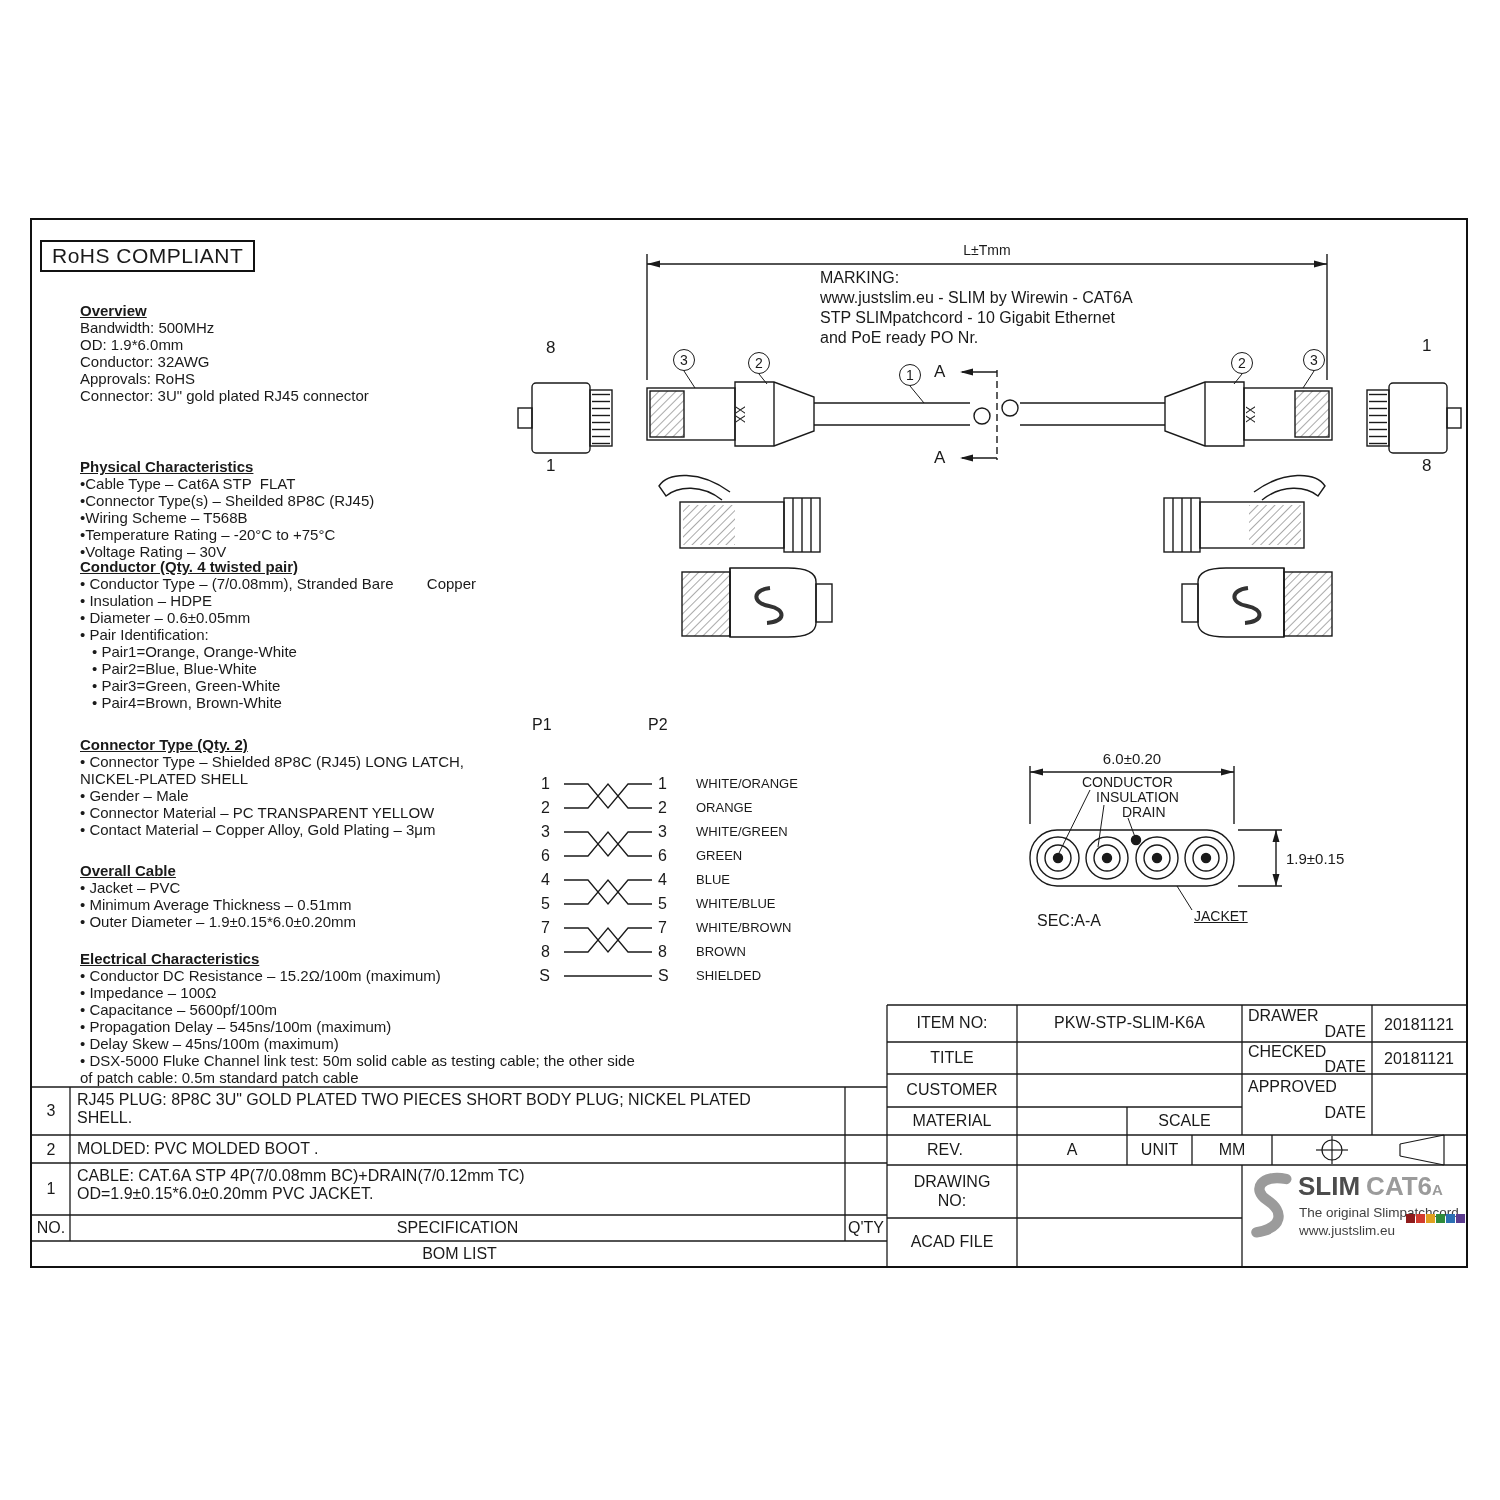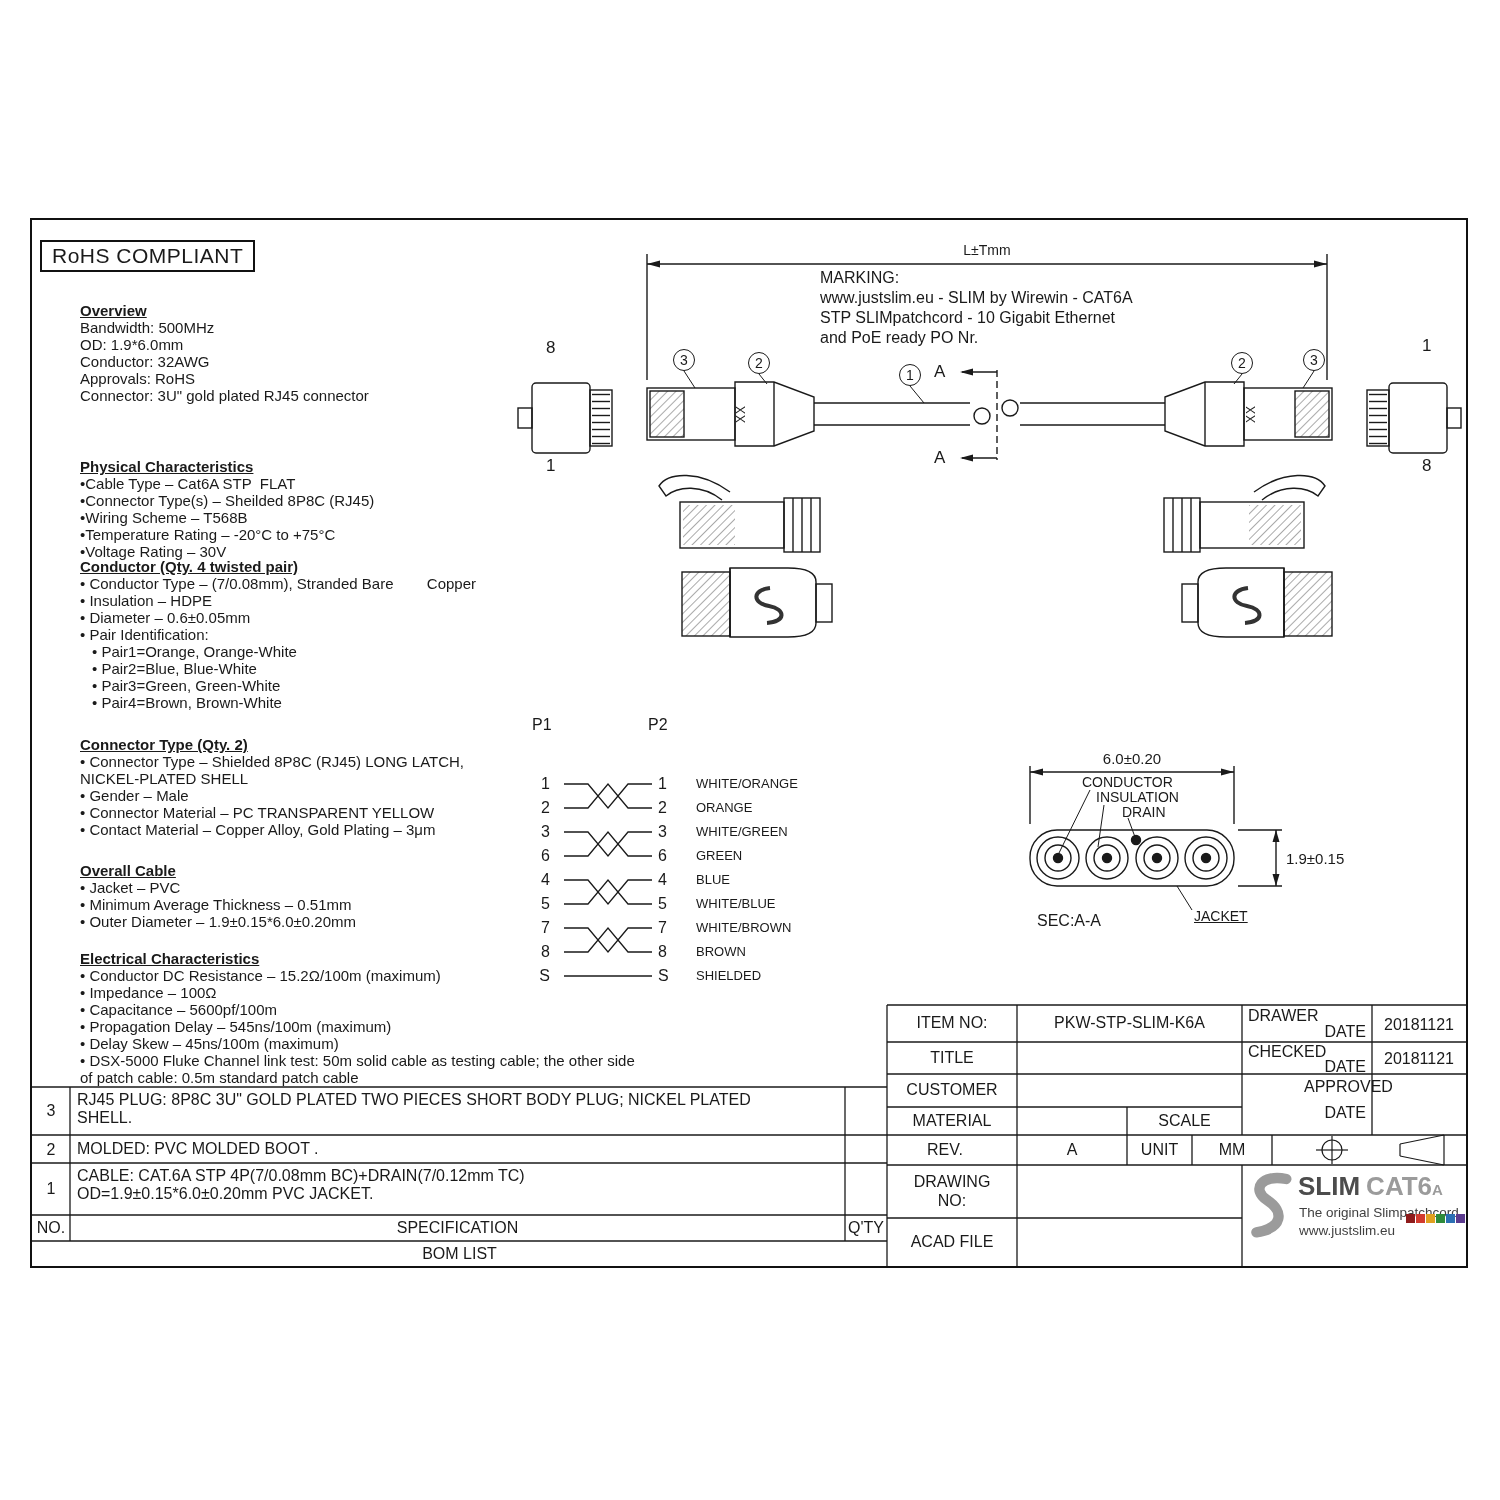--- a/index.html
+++ b/index.html
@@ -402,21 +402,21 @@
   <div class="cell" style="left:1340px;top:796px;width:94px">20181121</div>
 
   <div class="cell" style="left:855px;top:829px;width:130px">TITLE</div>
   <div class="cell" style="left:985px;top:829px;width:225px"></div>
   <div class="cell cell-left" style="left:1216px;top:823px;width:120px">CHECKED</div>
   <div class="cell" style="left:1210px;top:838px;width:124px;text-align:right">DATE</div>
   <div class="cell" style="left:1340px;top:830px;width:94px">20181121</div>
 
   <div class="cell" style="left:855px;top:861px;width:130px">CUSTOMER</div>
   <div class="cell" style="left:985px;top:861px;width:225px"></div>
-  <div class="cell cell-left" style="left:1272px;top:858px;width:120px">APPROVED</div>
+  <div class="cell cell-left" style="left:1216px;top:858px;width:120px">APPROVED</div>
   <div class="cell" style="left:1210px;top:884px;width:124px;text-align:right">DATE</div>
   <div class="cell" style="left:1340px;top:870px;width:94px"></div>
 
   <div class="cell" style="left:855px;top:892px;width:130px">MATERIAL</div>
   <div class="cell" style="left:985px;top:892px;width:110px"></div>
   <div class="cell" style="left:1095px;top:892px;width:115px">SCALE</div>
 
   <div class="cell" style="left:855px;top:921px;width:116px">REV.</div>
   <div class="cell" style="left:985px;top:921px;width:110px">A</div>
   <div class="cell" style="left:1095px;top:921px;width:65px">UNIT</div>

